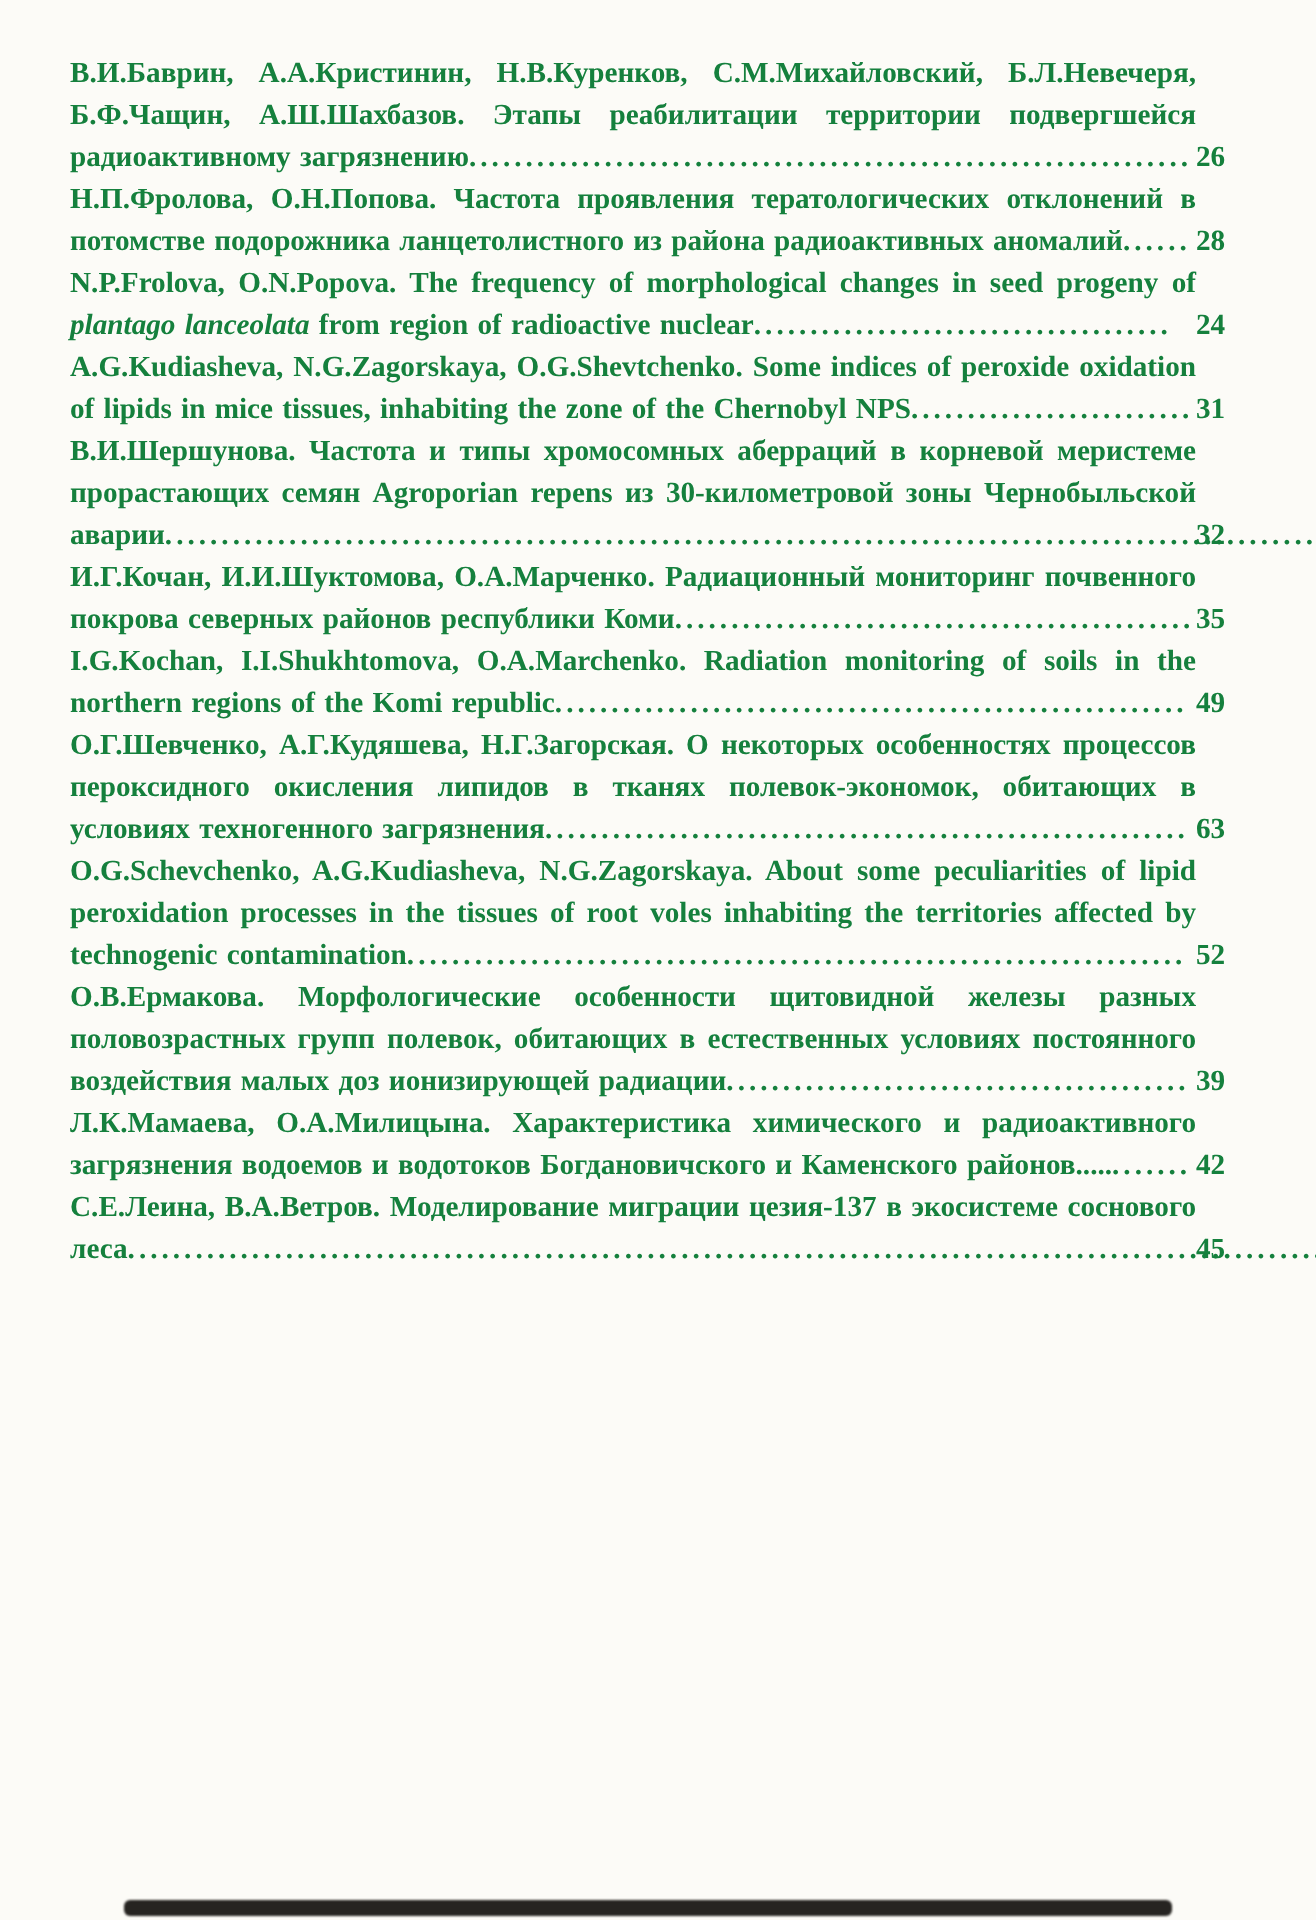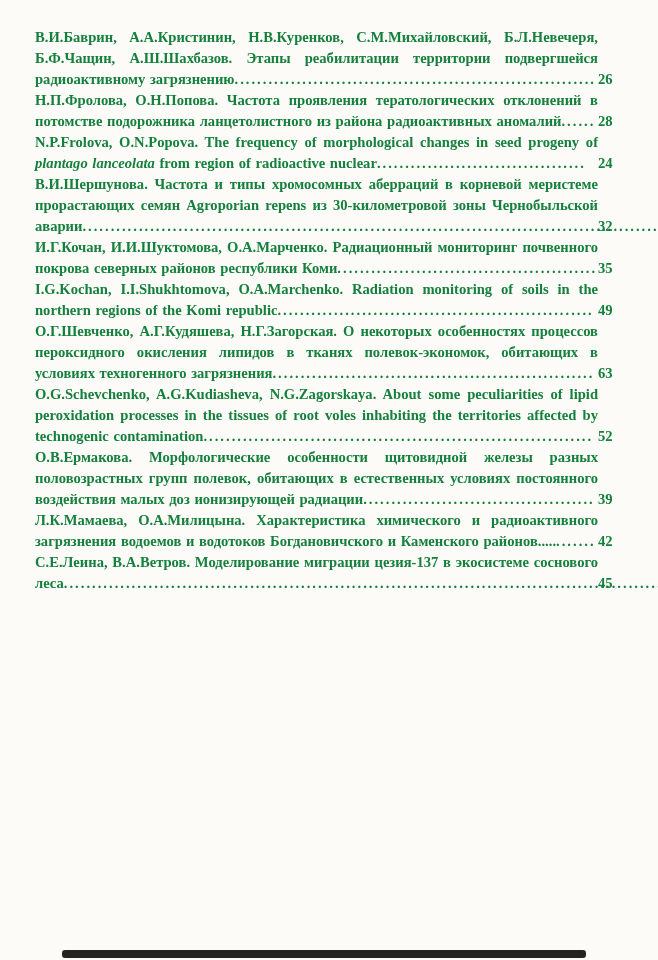--- a/index.html
+++ b/index.html
@@ -58,20 +58,21 @@
 
 <div class="toc">
 
   <p class="entry"><span class="text"><span>В.И.Баврин, А.А.Кристинин, Н.В.Куренков, С.М.Михайловский, Б.Л.Невечеря, Б.Ф.Чащин, А.Ш.Шахбазов. Этапы реабилитации территории подвергшейся радиоактивному загрязнению</span></span><span class="dots">................................................................</span><span class="page-num">26</span></p>
 
   <p class="entry"><span class="text"><span>Н.П.Фролова, О.Н.Попова. Частота проявления тератологических отклонений в потомстве подорожника ланцетолистного из района радиоактивных аномалий</span></span><span class="dots">......</span><span class="page-num">28</span></p>
 
   <p class="entry"><span class="text"><span>N.P.Frolova, O.N.Popova. The frequency of morphological changes in seed progeny of </span><i>plantago lanceolata</i><span> from region of radioactive nuclear</span></span><span class="dots">.....................................</span><span class="page-num">24</span></p>
 
 
+  <p class="entry"><span class="text"><span>A.G.Kudiasheva, N.G.Zagorskaya, O.G.Shevtchenko. Some indices of peroxide oxidation of lipids in mice tissues, inhabiting the zone of the Chernobyl NPS</span></span><span class="dots">.........................</span><span class="page-num">31</span></p>
 
   <p class="entry"><span class="text"><span>В.И.Шершунова. Частота и типы хромосомных аберраций в корневой меристеме прорастающих семян Agroporian repens из 30-километровой зоны Чернобыльской аварии</span></span><span class="dots">............................................................................................................................................................................................................................</span><span class="page-num">32</span></p>
 
 
   <p class="entry"><span class="text"><span>И.Г.Кочан, И.И.Шуктомова, О.А.Марченко. Радиационный мониторинг почвенного покрова северных районов республики Коми</span></span><span class="dots">..............................................</span><span class="page-num">35</span></p>
 
   <p class="entry"><span class="text"><span>I.G.Kochan, I.I.Shukhtomova, O.A.Marchenko. Radiation monitoring of soils in the northern regions of the Komi republic</span></span><span class="dots">........................................................</span><span class="page-num">49</span></p>
 
   <p class="entry"><span class="text"><span>О.Г.Шевченко, А.Г.Кудяшева, Н.Г.Загорская. О некоторых особенностях процессов пероксидного окисления липидов в тканях полевок-экономок, обитающих в условиях техногенного загрязнения</span></span><span class="dots">.........................................................</span><span class="page-num">63</span></p>
 

